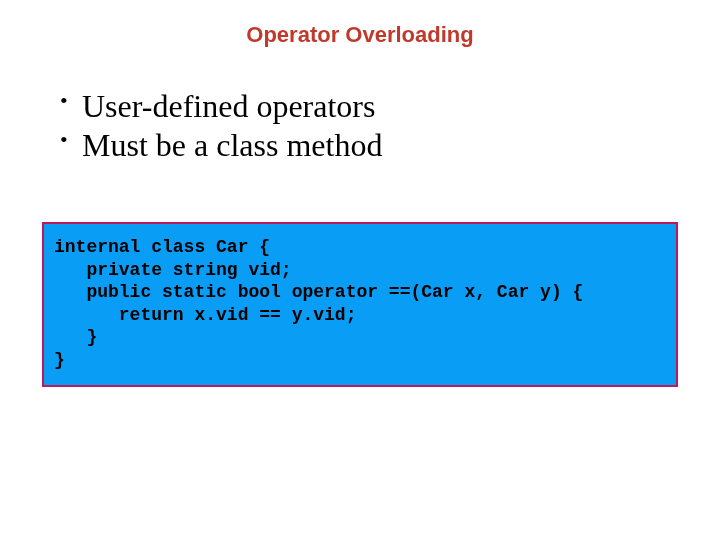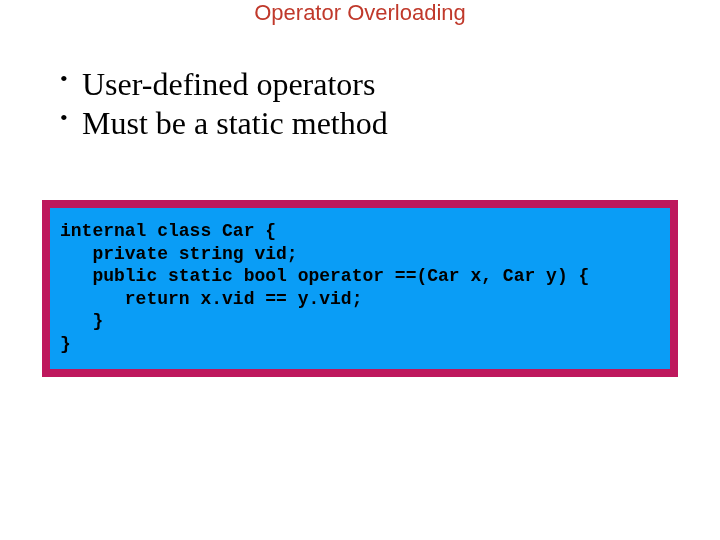--- a/index.html
+++ b/index.html
@@ -10,22 +10,23 @@
     body {
       width: 720px;
       height: 540px;
       background: #ffffff;
       font-family: Arial, Helvetica, sans-serif;
       position: relative;
     }
     .title {
       text-align: center;
       color: #c0392b;
-      font-weight: normal;
+      font-weight: bold;
       font-size: 22px;
+      padding-top: 22px;
       padding-bottom: 10px;
     }
     .bullets {
       margin-top: 30px;
       margin-left: 60px;
       font-family: 'Times New Roman', Times, serif;
       font-size: 32px;
       color: #000;
     }
     .bullet-item {
@@ -36,38 +37,38 @@
     .bullet-item::before {
       content: "•";
       position: absolute;
       left: 0;
       top: 0;
       font-size: 22px;
     }
     .code-box {
       margin: 58px 42px 0 42px;
       background: #0a9df6;
-      border: 8px solid #be185d;
+      border: 2px solid #be185d;
       padding: 12px 10px 14px 10px;
       font-family: 'Lucida Console', 'Courier New', monospace;
       font-size: 18px;
       font-weight: bold;
       color: #000;
       line-height: 1.25;
       white-space: pre;
     }
   </style>
 </head>
 <body>
 
 <div class="title">Operator Overloading</div>
 
 <div class="bullets">
   <div class="bullet-item">User-defined operators</div>
-  <div class="bullet-item">Must be a static method</div>
+  <div class="bullet-item">Must be a class method</div>
 </div>
 
 <div class="code-box"><span>internal class Car {</span>
 <span>   private string vid;</span>
 <span>   public static bool operator ==(Car x, Car y) {</span>
 <span>      return x.vid == y.vid;</span>
 <span>   }</span>
 <span>}</span></div>
 
 </body></html>

